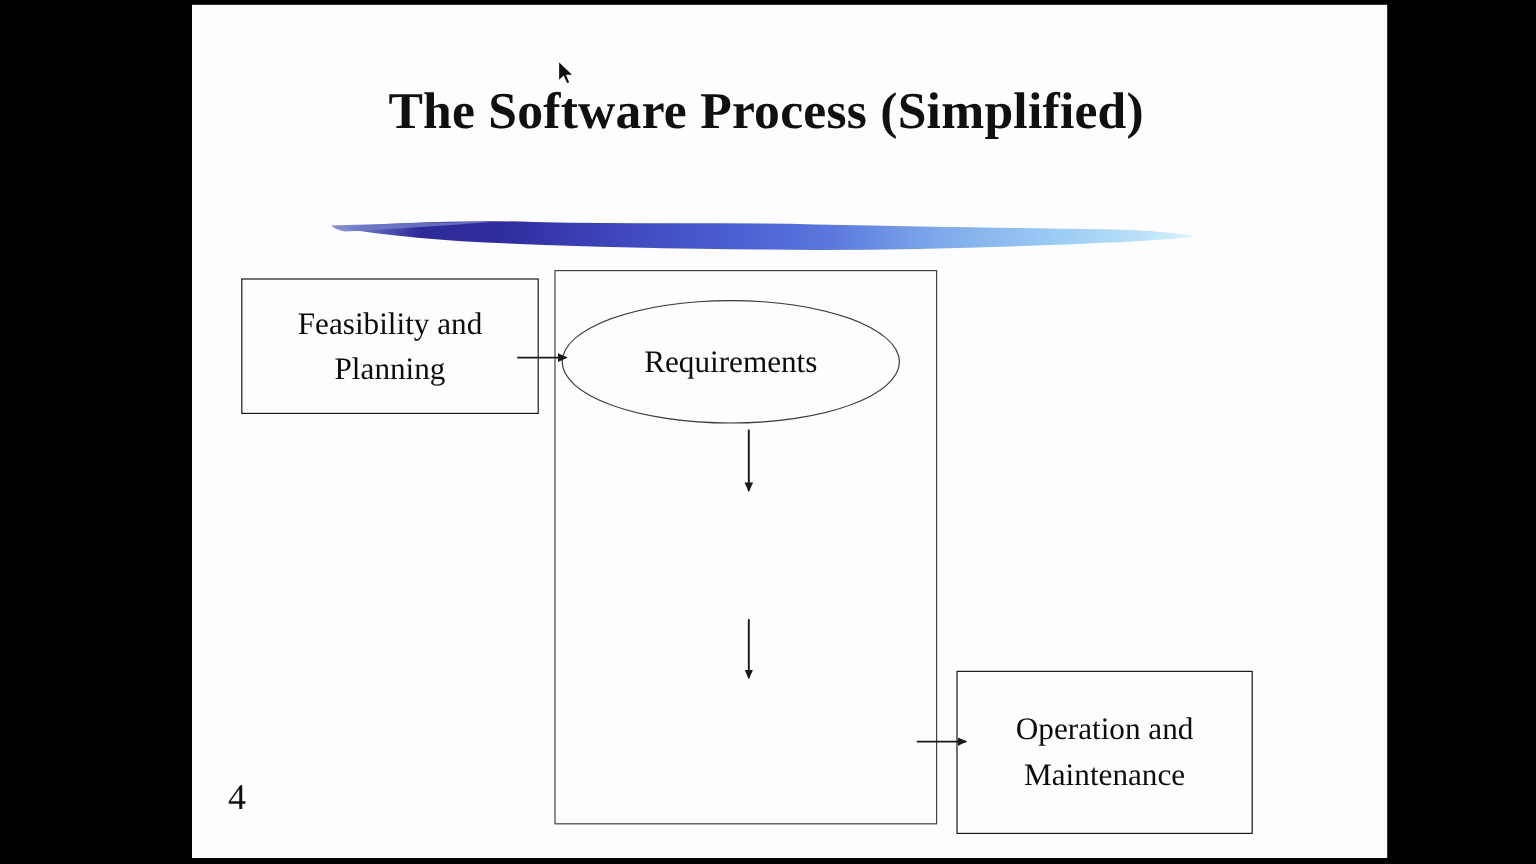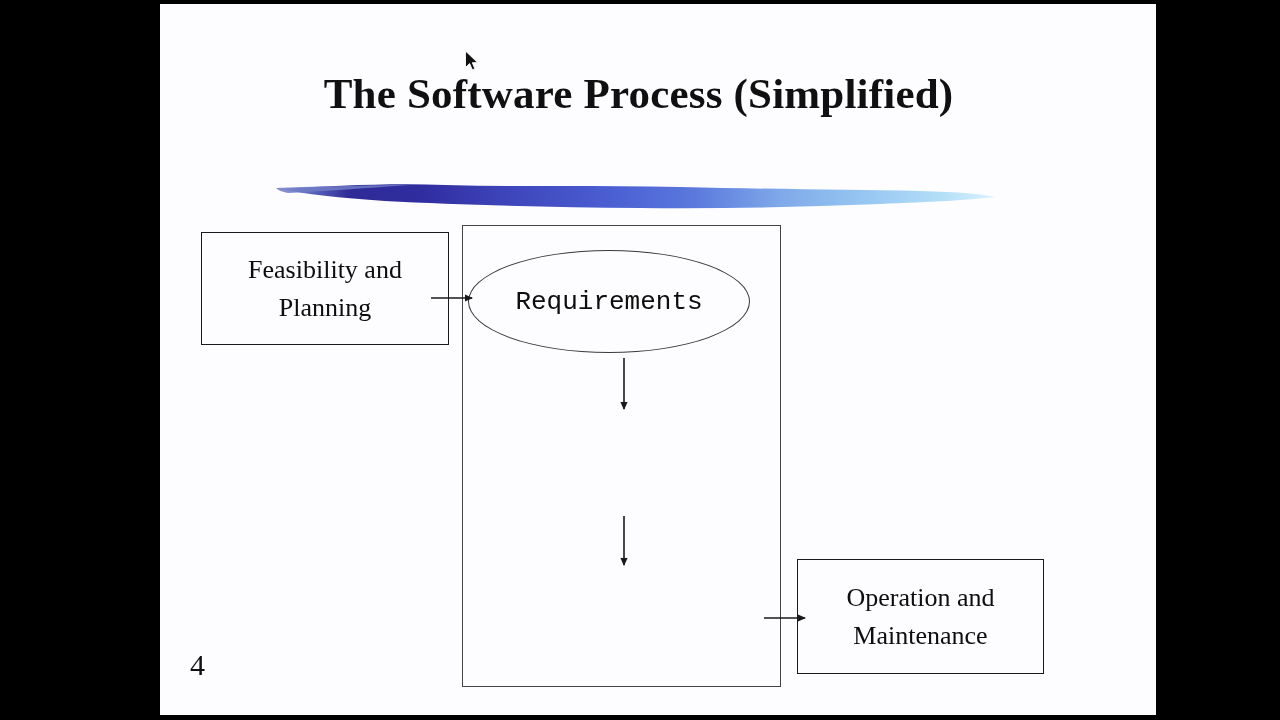--- a/index.html
+++ b/index.html
@@ -96,21 +96,21 @@
   .ellipse {
     position: absolute;
     border: 1.4px solid #3a3a3a;
     border-radius: 50%;
     box-sizing: border-box;
     display: flex;
     align-items: center;
     justify-content: center;
     text-align: center;
     background: transparent;
-    font-family: Liberation Mono, monospace;
+    font-family: Liberation Serif, serif;
     font-size: 26px;
     line-height: 30px;
     color: #0d0d0d;
   }
 
   
   #arrows {
     position: absolute;
     left: 0;
     top: 0;
@@ -185,21 +185,21 @@
     <div class="box" style="left:23px; top:229px; width:248px; height:113px;margin-left:18px;">
       <span>Feasibility and Planning</span>
     </div>
 
     <div class="ellipse" style="left:308px; top:247px; width:282px; height:103px;">
       <span>Requirements</span>
     </div>
 
 
 
-    <div class="box" style="left:637px; top:556px; width:247px; height:115px;">
+    <div class="box" style="left:637px; top:556px; width:247px; height:136px;">
       <span>Operation and Maintenance</span>
     </div>
 
     <svg id="arrows" viewBox="0 0 957 713">
       <defs>
         <marker id="ah" markerWidth="9" markerHeight="9" refX="7" refY="4.0" orient="auto" markerUnits="userSpaceOnUse">
           <path d="M0,0.4 L8,4.0 L0,7.6 z" fill="#1a1a1a"></path>
         </marker>
       </defs>
 

